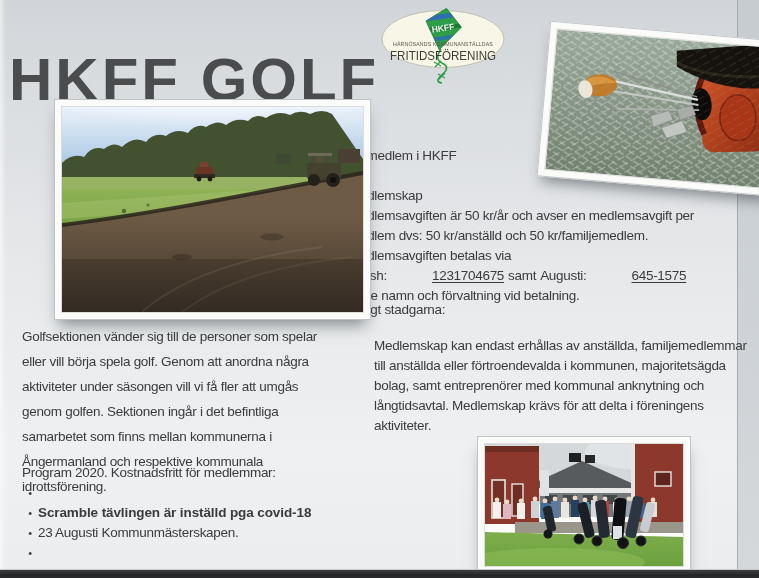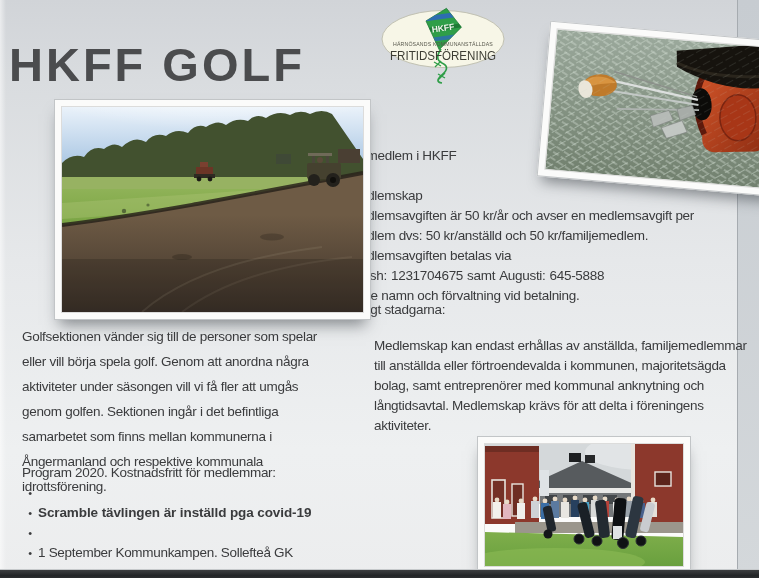--- a/index.html
+++ b/index.html
@@ -9,40 +9,40 @@
     background:linear-gradient(180deg,#d1d4d8 0%,#d9dcdf 14%,#e6e8ea 45%,#eef0f1 78%,#ecedee 100%);
   }
   .left-edge { position:absolute; left:0; top:0; width:6px; height:100%;
     background:linear-gradient(90deg,rgba(255,255,255,.55),rgba(255,255,255,0)); }
   .right-strip { position:absolute; right:0; top:0; width:21px; height:100%; z-index:1;
     background:linear-gradient(180deg,#c7ccd1,#d4d8db); border-left:1px solid #a6abb0; }
   .bottom-bar { position:absolute; left:0; bottom:0; width:100%; height:8px; z-index:20;
     background:linear-gradient(180deg,#3c3e40,#222426 70%,#2b2d2f); border-top:1px solid #c6c9cb; }
 
   .title { position:absolute; left:9px; top:10px; z-index:2;
-    font-size:47px; font-weight:bold; letter-spacing:3px; color:#4b4c4e; line-height:1; }
+    font-size:60px; font-weight:bold; letter-spacing:3px; color:#4b4c4e; line-height:1; }
 
   .photo { position:absolute; z-index:5; background:#fbfbfa; padding:7px;
     border:1px solid #c2c5c7; box-shadow:0 10px 14px -5px rgba(55,60,66,.55); }
   .photo svg { display:block; outline:1px solid rgba(0,0,0,.12); }
   #photo-course { left:14px; top:83px; }
   #photo-frost  { left:503px; top:15px; transform:rotate(5deg); }
   #photo-club   { left:437px; top:420px; }
 
   .logo { position:absolute; left:381px; top:7px; z-index:4; }
 
   .txt { position:absolute; z-index:3; color:#3a3b3d; white-space:pre;
     font-size:13.5px; line-height:20px; letter-spacing:-0.3px; }
   #intro { left:22px; top:324px; line-height:25px; }
   #join-heading { left:349px; top:146px; }
   #membership-heading { left:349px; top:186px; }
   #membership-lines { left:349px; top:206px; }
   #payment-line { left:349px; top:266px; white-space:normal; }
   #payment-line span, #payment-line a { margin-right:4px; }
-  .numlink { color:#3a3b3d; text-underline-offset:2px; cursor:pointer; }
+  .numlink { color:#3a3b3d; text-decoration:underline; text-underline-offset:2px; cursor:pointer;margin-left:41px; }
   #payment-note { left:349px; top:286px; }
   #rules-heading { left:349px; top:300px; }
   #rules-body { left:349px; top:336px;margin-left:25px; }
 
   #program { left:22px; top:463px; }
   .prog-row { display:flex; height:20px; align-items:baseline; }
   .prog-row .bullet { width:16px; text-align:center; font-size:11px; color:#3a3b3d; flex:0 0 16px; }
   .prog-text { white-space:pre; }
   .em { font-weight:bold; letter-spacing:-0.1px; }
 </style>
@@ -279,39 +279,39 @@
 
   <div class="txt" id="program" style="white-space:normal;">
     <div class="prog-row">
       <span class="prog-text">Program 2020. Kostnadsfritt för medlemmar:</span>
     </div>
     <div class="prog-row">
       <span class="bullet">•</span>
     </div>
     <div class="prog-row">
       <span class="bullet">•</span>
-      <span class="prog-text em">Scramble tävlingen är inställd pga covid-19</span>
+      <span class="prog-text em">Scramble tävlingen är inställd pga covid-18</span>
     </div>
     <div class="prog-row">
       <span class="bullet">•</span>
+      <span class="prog-text">23 Augusti Kommunmästerskapen.</span>
     </div>
     <div class="prog-row">
       <span class="bullet">•</span>
-      <span class="prog-text">1 September Kommunkampen. Sollefteå GK</span>
     </div>
   </div>
 
   <div class="txt" id="join-heading">Bli medlem i HKFF</div>
   <div class="txt" id="membership-heading">Medlemskap</div>
   <div class="txt" id="membership-lines">Medlemsavgiften är 50 kr/år och avser en medlemsavgift per
 medlem dvs: 50 kr/anställd och 50 kr/familjemedlem.
 Medlemsavgiften betalas via</div>
 
   <div class="txt" id="payment-line">
-    <span>Swish:</span><a class="numlink">1231704675</a><span>samt</span><span>Augusti:</span><a class="numlink">645-5888</a>
+    <span>Swish:</span><a class="numlink">1231704675</a><span>samt</span><span>Augusti:</span><a class="numlink">645-1575</a>
   </div>
 
   <div class="txt" id="payment-note">ange namn och förvaltning vid betalning.</div>
   <div class="txt" id="rules-heading">Enligt stadgarna:</div>
   <div class="txt" id="rules-body">Medlemskap kan endast erhållas av anställda, familjemedlemmar
 till anställda eller förtroendevalda i kommunen, majoritetsägda
 bolag, samt entreprenörer med kommunal anknytning och
 långtidsavtal. Medlemskap krävs för att delta i föreningens
 aktiviteter.</div>
 

